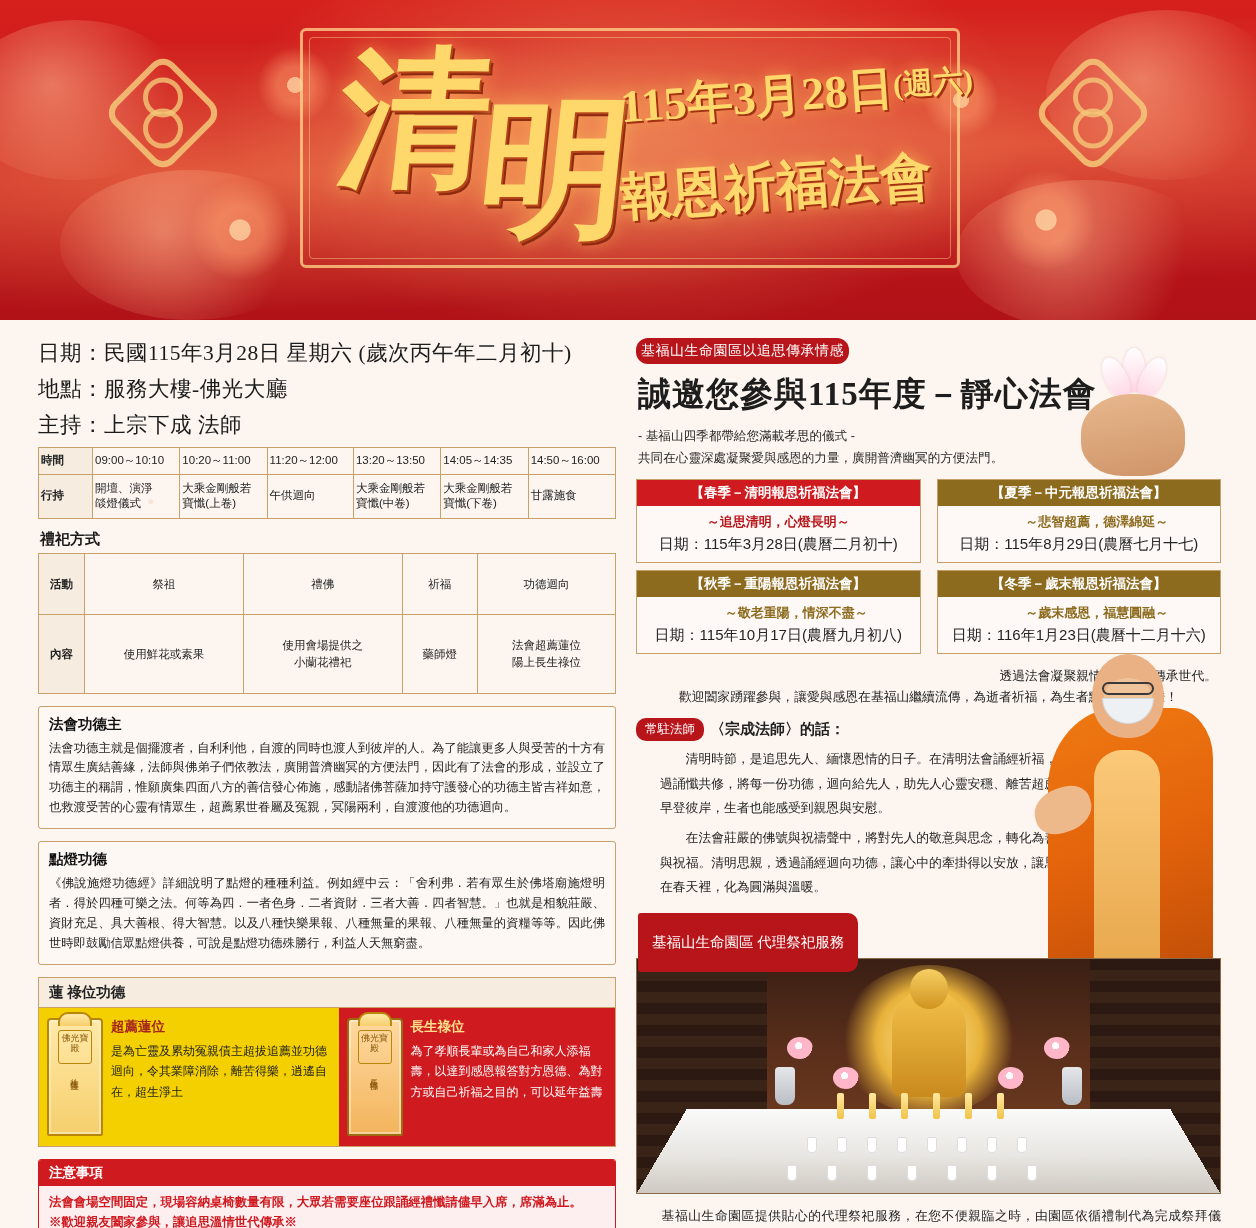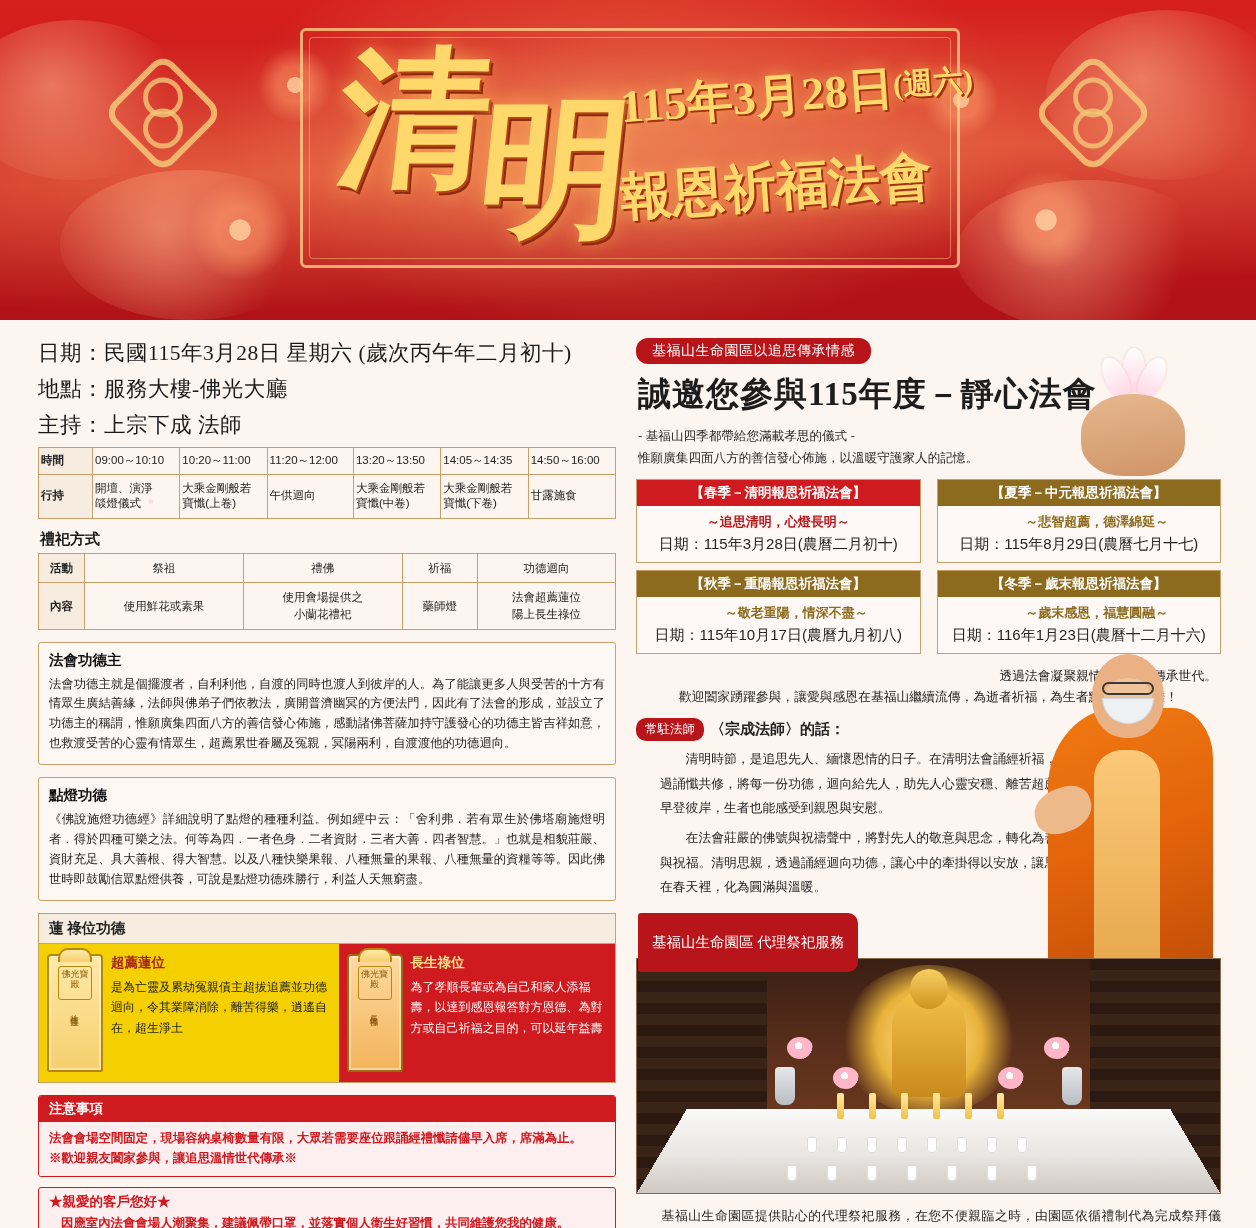--- a/index.html
+++ b/index.html
@@ -117,21 +117,21 @@
   }
   table.sched td.h { background:#f6ece0; font-weight:bold; width:54px; }
   table.sched tr.row1 td { height:22px; font-size:11.5px; }
   table.sched tr.row2 td { height:44px; }
 
   .sec-label {
     font-family:"Liberation Serif", serif;
     font-size:15px; font-weight:bold; margin:11px 0 4px 2px; color:#1b1b1b;
   }
   table.offer { border-collapse:collapse; width:100%; font-size:11.5px; }
-  table.offer td { border:1px solid #c9a06a; text-align:center; padding:6px 3px; line-height:1.45; }
+  table.offer td { border:1px solid #c9a06a; text-align:center; padding:22px 3px; line-height:1.45; }
   table.offer td.h { background:#f6ece0; font-weight:bold; width:46px; }
 
   
   .block {
     border:1px solid #c9a06a; border-radius:3px;
     margin-top:12px; padding:8px 10px 10px 10px; background:rgba(255,255,255,.35);
   }
   .block h4 {
     margin:0 0 5px 0; font-size:14.5px; font-family:"Liberation Serif", serif;
     color:#111; font-weight:bold;
@@ -190,21 +190,21 @@
 
   .greet {
     margin-top:10px; border:1px solid #cf1a1f; border-radius:3px; background:#fdeef0;
   }
   .greet .gh { color:#cf1a1f; font-weight:bold; font-size:13.5px; padding:5px 10px 1px; }
   .greet .gb { color:#cf1a1f; font-weight:bold; font-size:12.4px; padding:2px 10px 8px 22px; line-height:1.55; }
 
   
   .tagpill {
     display:inline-block; background:#b8151b; color:#fff;
-    font-size:14px; padding:4px 16px; border-radius:12px;
+    font-size:14px; padding:4px 5px; border-radius:12px;
     font-family:"Liberation Serif", serif; letter-spacing:.5px;
   }
   .rt-title {
     font-family:"Liberation Serif", serif; font-weight:bold;
     font-size:33px; color:#1d1d1d; margin:8px 0 9px 2px; letter-spacing:1px;
   }
   .rt-sub { font-size:12.6px; line-height:1.72; color:#2a2a2a; margin:0 0 10px 2px; }
 
   .grid2 { display:grid; grid-template-columns:1fr 1fr; gap:7px 16px; }
   .season {
@@ -482,21 +482,21 @@
         <div class="petal" style="left:2px;top:8px;transform:rotate(-26deg);"></div>
         <div class="petal" style="left:38px;top:8px;transform:rotate(26deg);"></div>
       </div>
       <div class="palm"></div>
     </div>
 
     <span class="tagpill">基福山生命園區以追思傳承情感</span>
     <div class="rt-title">誠邀您參與115年度－靜心法會</div>
     <div class="rt-sub">
       <div>- 基福山四季都帶給您滿載孝思的儀式 -</div>
-      <div>惟願廣集四面八方的善信發心佈施，以溫暖守護家人的記憶。</div>
+      <div>共同在心靈深處凝聚愛與感恩的力量，廣開普濟幽冥的方便法門。</div>
     </div>
 
     <div class="grid2">
       <div class="season">
         <div class="sh">【春季－清明報恩祈福法會】</div>
         <div class="s1">～追思清明，心燈長明～</div>
         <div class="s2">日期：115年3月28日(農曆二月初十)</div>
       </div>
       <div class="season gold">
         <div class="sh">【夏季－中元報恩祈福法會】</div>

